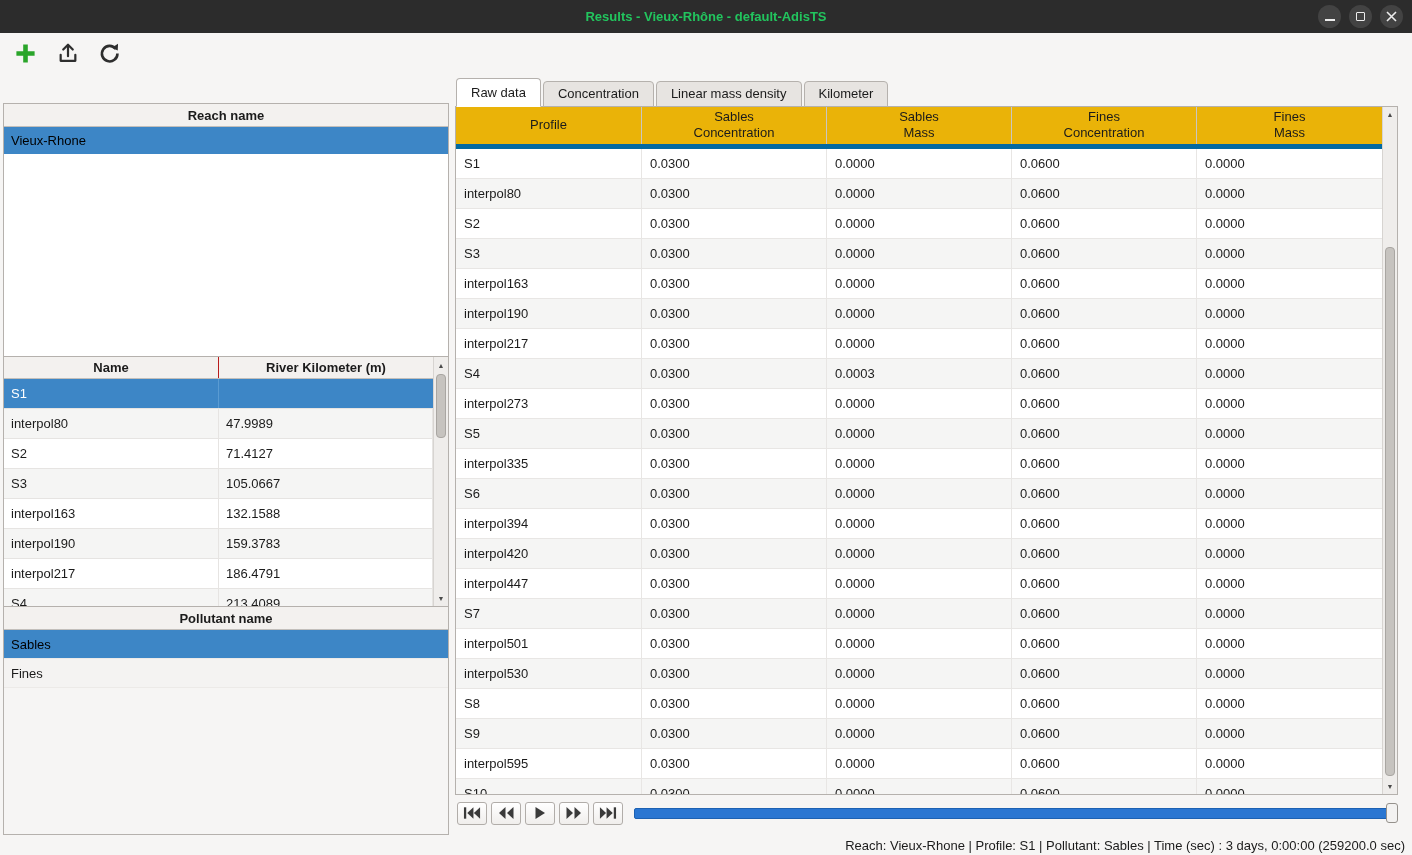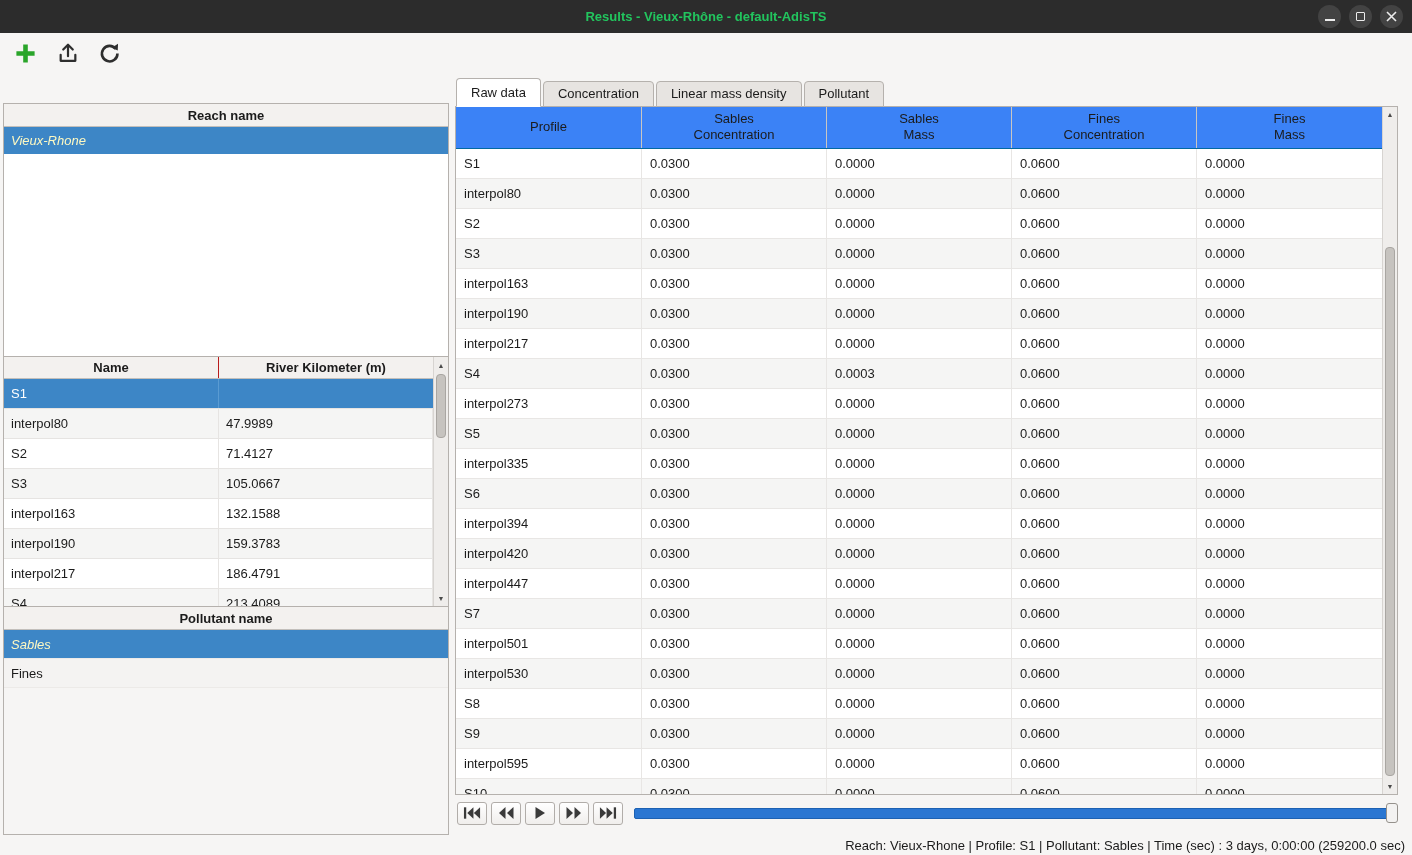--- a/index.html
+++ b/index.html
@@ -28,21 +28,21 @@
   .right-col { flex: 1; display: flex; flex-direction: column; padding: 2px 14px 0 3px; }
 
   
   .panel { border: 1px solid #b5b1ad; background: #ffffff; position: relative; overflow: hidden; }
   .reach-panel { height: 254px; }
   .profiles-panel { height: 250px; border-top: none; }
   .pollutant-panel { flex: 1; border-top: none; background: #f6f5f4; }
   .panel-header { height: 23px; background: #f3f1ef; border-bottom: 1px solid #c2bfbb; display: flex; align-items: center; justify-content: center; font-weight: 700; }
   .list-item { height: 27px; display: flex; align-items: center; padding: 0 7px; background: #ffffff; }
   .list-item.tall { height: 29px; border-bottom: 1px solid #eceae8; }
-  .list-item.selected { background: #3d86c6; color: #fef9c3; font-style: italic; }
+  .list-item.selected { background: #3d86c6; color: #000000; }
   .list-item.alt { background: #f4f3f2; }
 
   .ptable-head { display: grid; grid-template-columns: 215px 1fr; height: 22px; background: #f3f1ef; border-bottom: 1px solid #c2bfbb; font-weight: 700; margin-right: 15px; }
   .ptable-head > div { display: flex; align-items: center; justify-content: center; border-right: 1px solid #b91c1c; }
   .ptable-head > div:last-child { border-right: none; }
   .ptable-body { position: absolute; top: 22px; left: 0; right: 15px; bottom: 0; overflow: hidden; }
   .ptable-row { display: grid; grid-template-columns: 215px 1fr; height: 30px; background: #ffffff; border-bottom: 1px solid #e6e4e2; }
   .ptable-row.alt { background: #f5f5f4; }
   .ptable-row.selected { background: #3d86c6; color: #ffffff; }
   .ptable-cell { display: flex; align-items: center; padding: 0 7px; border-right: 1px solid #e6e4e2; overflow: hidden; white-space: nowrap; }
@@ -56,21 +56,21 @@
 
   
   .tabbar { height: 32px; display: flex; align-items: flex-end; padding-left: 1px; position: relative; }
   .tabbar::after { content: ""; position: absolute; left: 0; right: 0; bottom: 0; height: 1px; background: #b5b1ad; z-index: 0; }
   .tab { height: 26px; padding: 0 14px; display: flex; align-items: center; background: #e7e4e1; border: 1px solid #b5b1ad; border-radius: 4px 4px 0 0; margin-right: 2px; position: relative; z-index: 1; font-size: 13px; }
   .tab.active { background: #ffffff; height: 29px; border-bottom: 1px solid #ffffff; z-index: 2; }
 
   
   .table-wrap { height: 690px; position: relative; background: #ffffff; border: 1px solid #b5b1ad; border-top: none; overflow: hidden; }
   .mtable { position: absolute; left: 0; top: 0; right: 15px; bottom: 0; }
-  .mhead-row { display: grid; grid-template-columns: 186px repeat(4, 1fr); height: 42px; background: #3b82f6; border-bottom: 1px solid #0369a1; }
+  .mhead-row { display: grid; grid-template-columns: 186px repeat(4, 1fr); height: 42px; background: #eab308; border-bottom: 5px solid #0369a1; }
   .mhead-cell { display: flex; flex-direction: column; align-items: center; justify-content: center; border-right: 1px solid #c9c6c2; line-height: 1.3; }
   .mhead-cell:last-child { border-right: none; }
   .mbody { position: absolute; top: 42px; left: 0; right: 0; bottom: 0; overflow: hidden; }
   .mrow { display: grid; grid-template-columns: 186px repeat(4, 1fr); height: 30px; background: #ffffff; border-bottom: 1px solid #e8e6e4; }
   .mrow.alt { background: #f5f5f4; }
   .mcell { display: flex; align-items: center; padding: 0 8px; border-right: 1px solid #e8e6e4; overflow: hidden; white-space: nowrap; }
   .mcell:last-child { border-right: none; }
 
   
   .controls-row { height: 40px; display: flex; align-items: center; gap: 4px; padding: 0 0 4px 2px; }
@@ -190,21 +190,21 @@
       </div>
 
     </div>
 
     <div class="right-col">
 
       <div class="tabbar" id="tabbar">
           <div class="tab active">Raw data</div>
           <div class="tab">Concentration</div>
           <div class="tab">Linear mass density</div>
-          <div class="tab">Pollutant</div>
+          <div class="tab">Kilometer</div>
         </div>
 
       <div class="table-wrap">
         <div class="mtable">
           <div class="mhead-row" id="main-head">
               <div class="mhead-cell">
                 <div class="hline">Profile</div>
               </div>
               <div class="mhead-cell">
                 <div class="hline">Sables</div>

